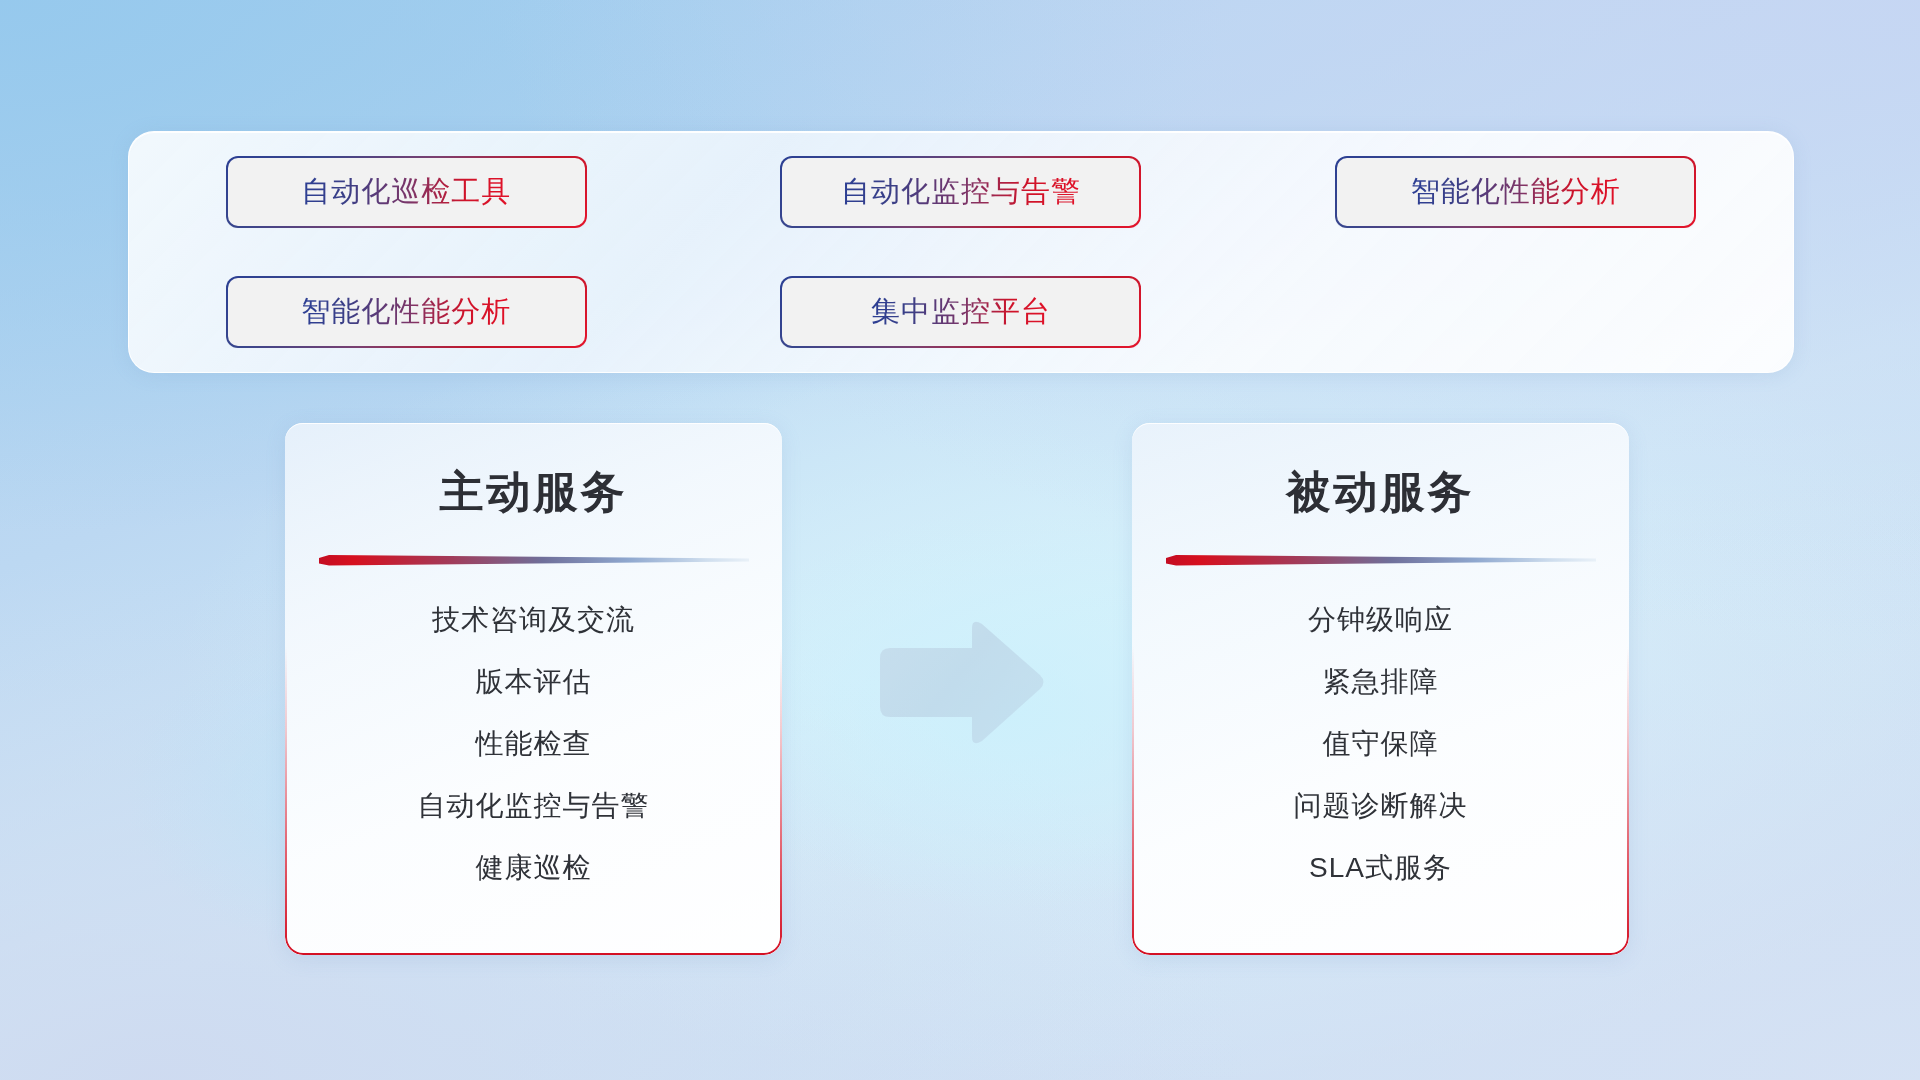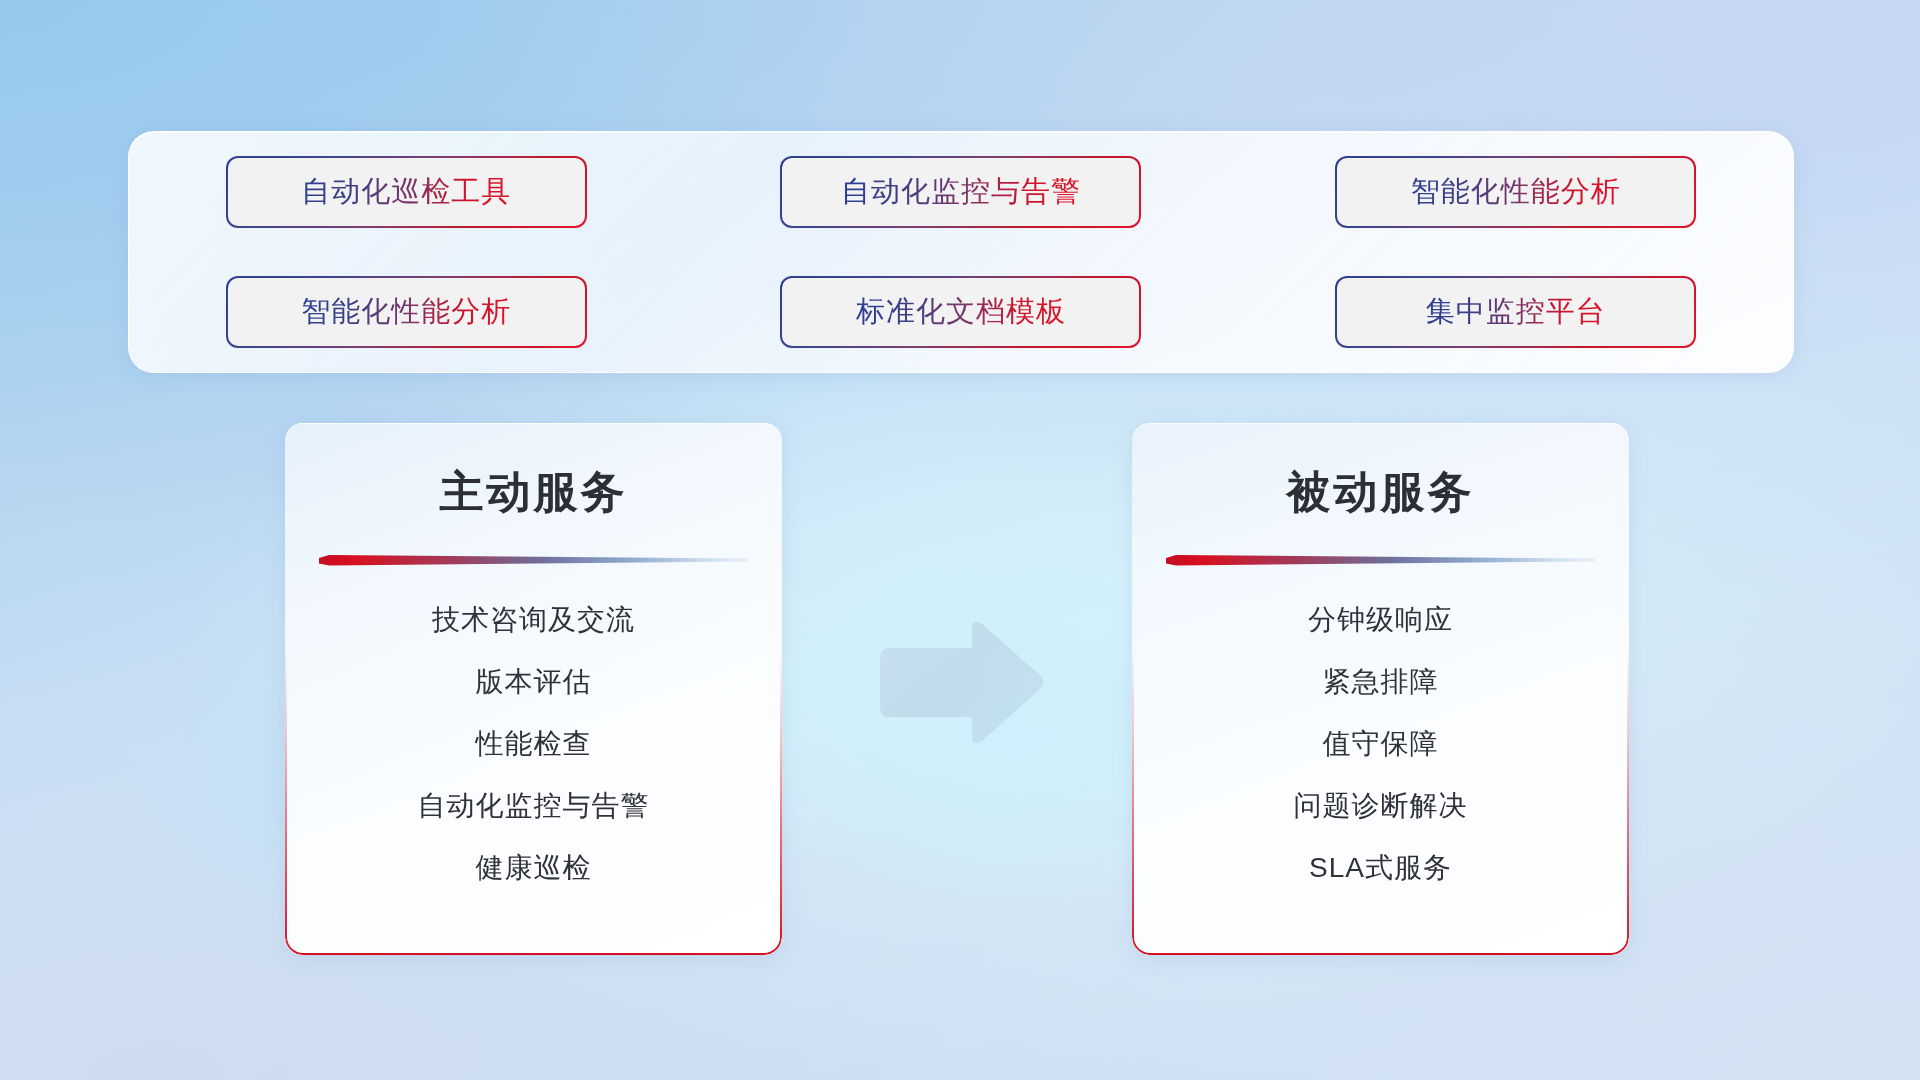--- a/index.html
+++ b/index.html
@@ -169,23 +169,20 @@
       </div>
 
       <div class="pill">
         <span class="pill-label">智能化性能分析</span>
       </div>
 
       <div class="pill">
         <span class="pill-label">智能化性能分析</span>
       </div>
 
-      <div class="pill">
-        <span class="pill-label">标准化文档模板</span>
-      </div>
 
       <div class="pill">
         <span class="pill-label">集中监控平台</span>
       </div>
 
     </div>
   </div>
 
   <div class="card" id="card-left">
     <div class="card-title">主动服务</div>

